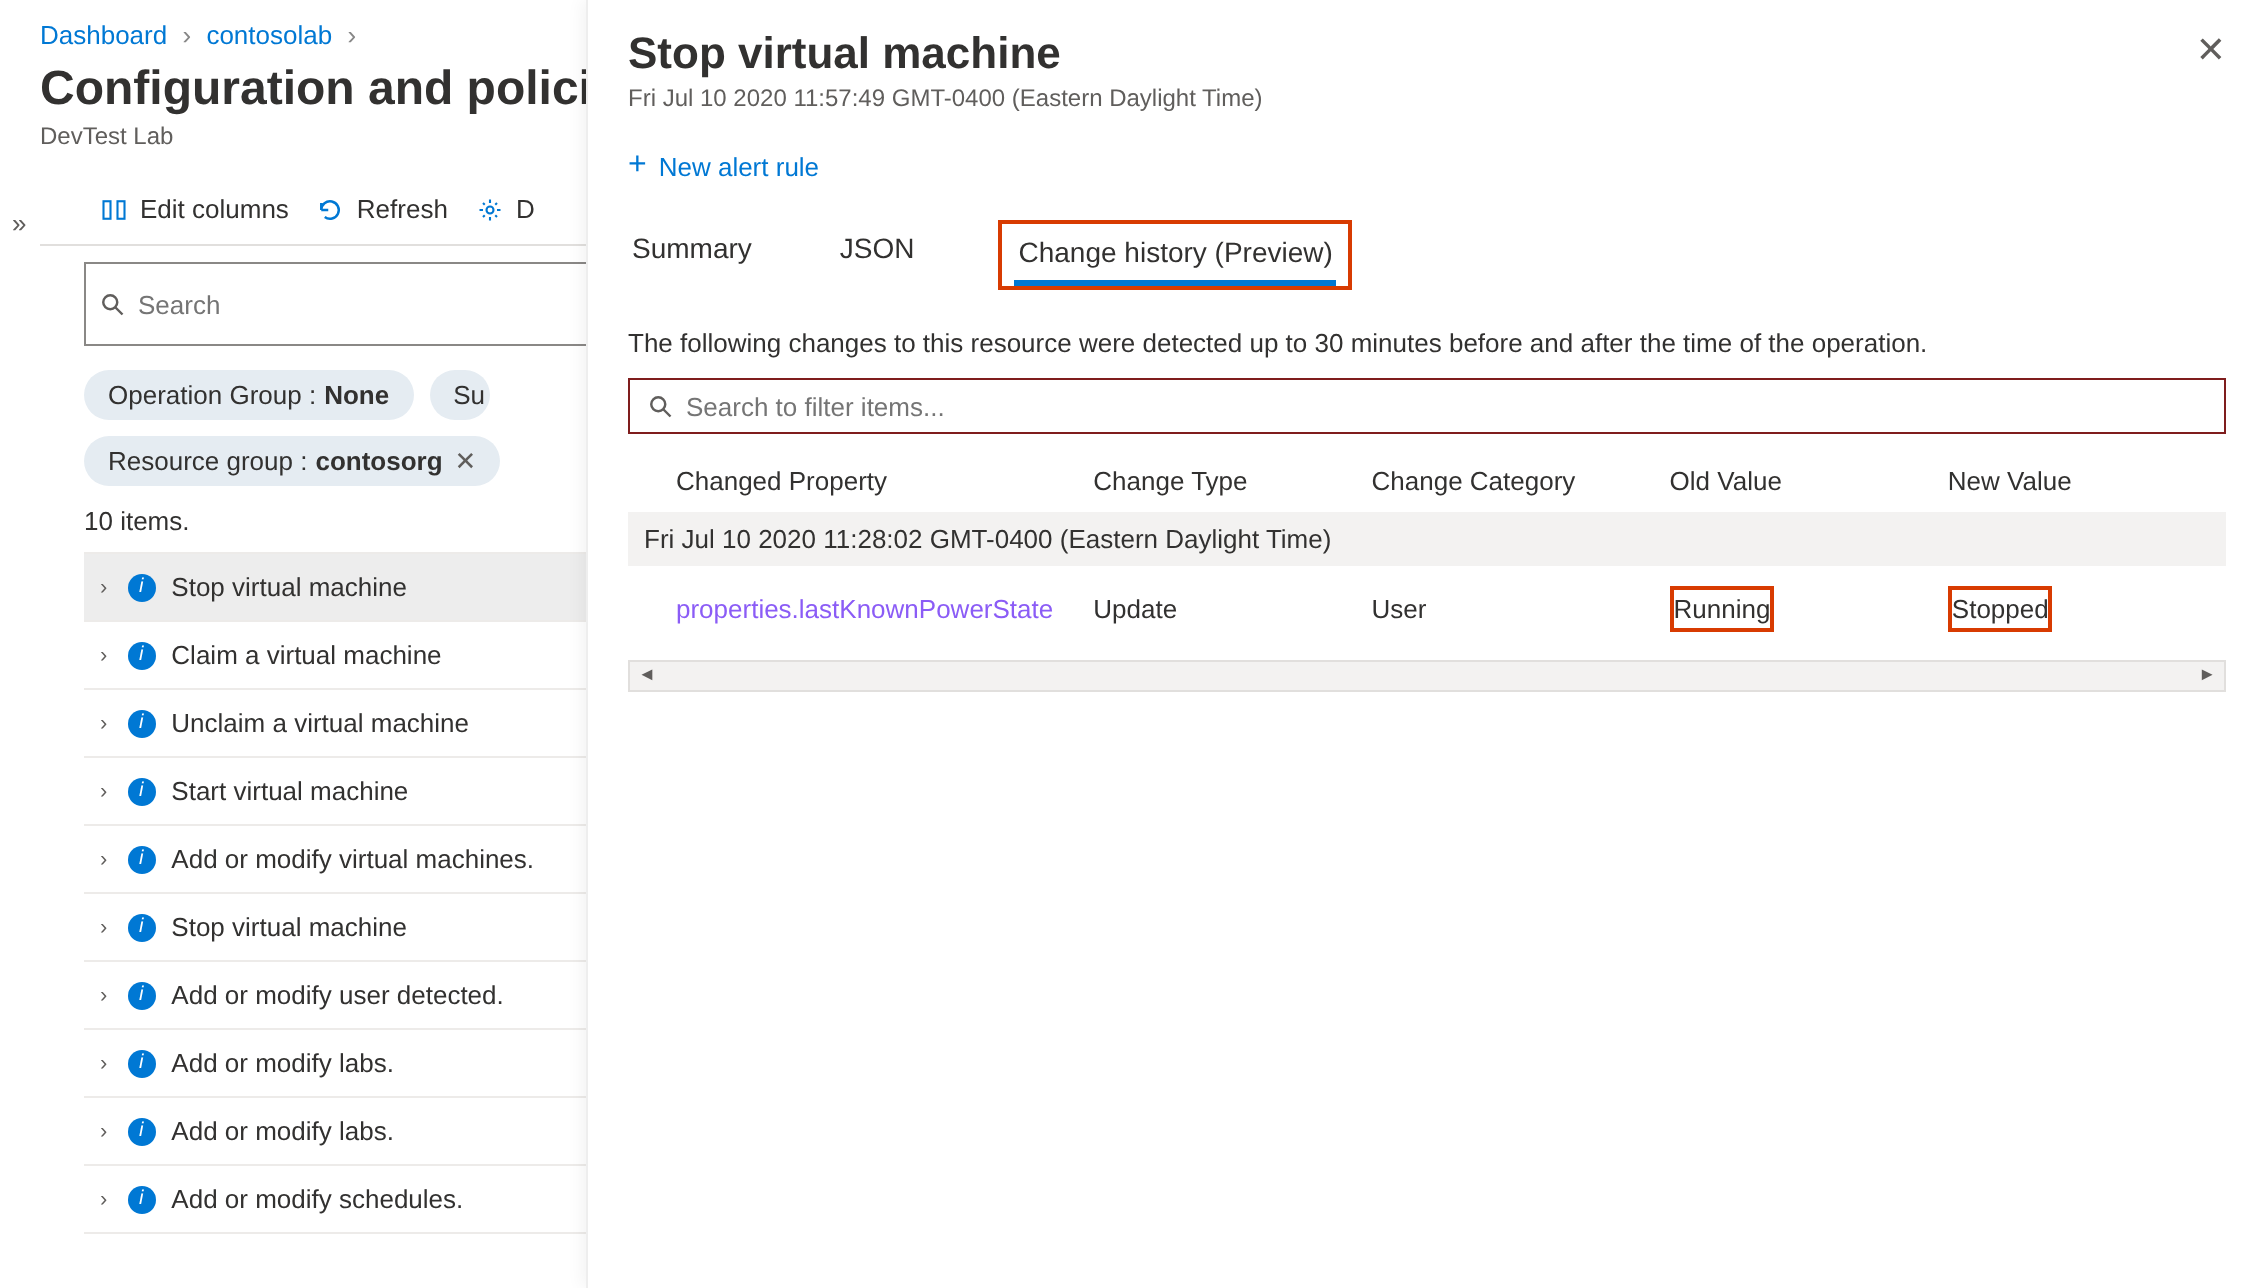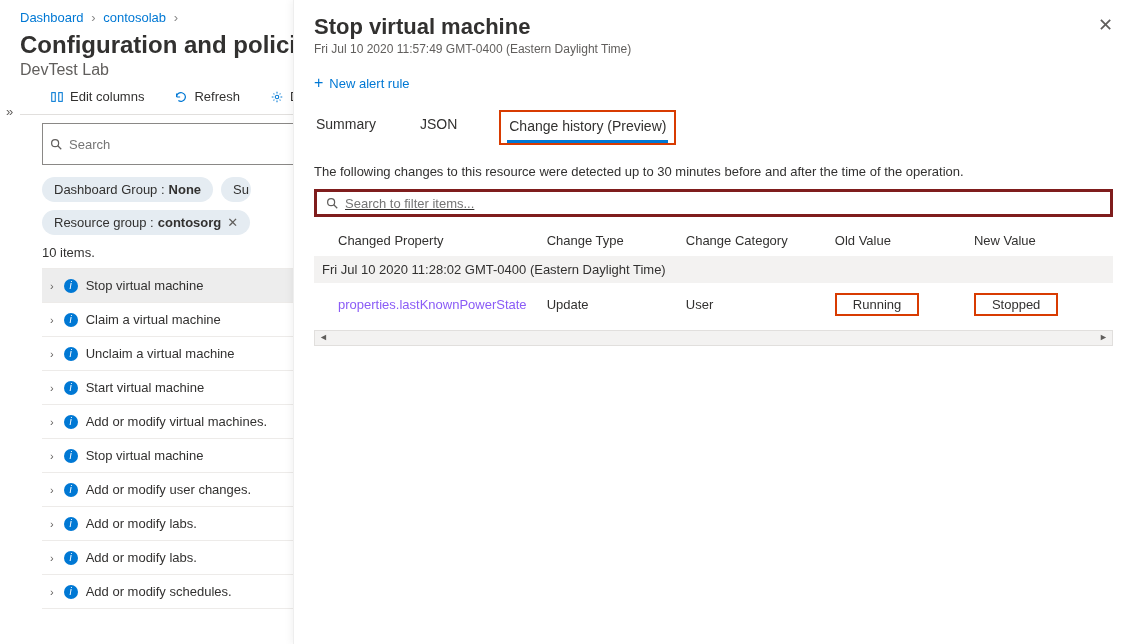--- a/index.html
+++ b/index.html
@@ -3,24 +3,24 @@
   <meta charset="utf-8">
   <style>
     * { box-sizing: border-box; margin: 0; padding: 0; }
     body { font-family: "Segoe UI", Arial, sans-serif; font-size: 13px; color: #323130; background: #fff; width: 1133px; height: 644px; overflow: hidden; position: relative; }
     
     .left-panel { position: absolute; left: 0; top: 0; width: 293px; height: 100%; padding: 10px 0 0 20px; overflow: hidden; }
     .breadcrumb { font-size: 13px; margin-bottom: 6px; }
     .breadcrumb a { color: #0078d4; text-decoration: none; }
     .breadcrumb .sep { color: #888; margin: 0 4px; }
     .page-title { font-size: 24px; font-weight: 600; white-space: nowrap; margin-bottom: 2px; }
-    .subtitle { font-size: 16px; color: #605e5c; margin-bottom: 6px; }
+    .subtitle { font-size: 12px; color: #605e5c; margin-bottom: 18px; }
     .expand-icon { position: absolute; left: 6px; top: 104px; color: #605e5c; font-size: 13px; }
     
-    .toolbar { display: flex; align-items: center; gap: 30px; padding: 4px 0 10px 30px; border-bottom: 1px solid #e1dfdd; margin-bottom: 8px; white-space: nowrap; }
+    .toolbar { display: flex; align-items: center; gap: 14px; padding: 4px 0 10px 30px; border-bottom: 1px solid #e1dfdd; margin-bottom: 8px; white-space: nowrap; }
     .toolbar-item { display: inline-flex; align-items: center; gap: 6px; color: #323130; cursor: pointer; font-size: 13px; }
     .toolbar-item svg, .toolbar-item .ic { width: 14px; height: 14px; }
     
     .search-box { margin: 4px 0 12px 22px; border: 1px solid #8a8886; height: 42px; display: flex; align-items: center; padding: 0 6px; width: 260px; }
     .search-box svg { width: 14px; height: 14px; color: #605e5c; }
     .search-box input { border: none; outline: none; font-size: 13px; margin-left: 6px; flex: 1; }
     
     .pills { margin-left: 22px; margin-bottom: 10px; display: flex; flex-wrap: wrap; gap: 8px; }
     .pill { background: #e5ecf2; border-radius: 14px; padding: 5px 12px; font-size: 13px; display: inline-flex; align-items: center; white-space: nowrap; }
     .pill b { font-weight: 600; margin-left: 4px; }
@@ -42,34 +42,34 @@
     .close-x { font-size: 18px; color: #605e5c; cursor: pointer; }
     .new-alert { color: #0078d4; display: inline-flex; align-items: center; gap: 6px; cursor: pointer; margin-bottom: 18px; font-size: 13px; }
     .new-alert .plus { font-size: 16px; font-weight: 300; }
     
     .tabs { display: flex; gap: 40px; border-bottom: 1px solid transparent; margin-bottom: 18px; }
     .tab { padding: 6px 2px; cursor: pointer; font-size: 14px; color: #323130; }
     .tab.active { border-bottom: 3px solid #0078d4; font-weight: 400; }
     .tab-hilite { border: 2px solid #d83b01; padding: 0 6px; display: inline-block; }
     
     .desc { font-size: 13px; margin-bottom: 10px; }
-    .filter-box { border: 3px solid #7f1d1d; height: 28px; display: flex; align-items: center; padding: 0 8px; margin-bottom: 8px; text-decoration: underline; }
+    .filter-box { border: 1px solid #7f1d1d; height: 28px; display: flex; align-items: center; padding: 0 8px; margin-bottom: 8px; }
     .filter-box svg { width: 14px; height: 14px; color: #605e5c; }
     .filter-box input { border: none; outline: none; font-size: 13px; margin-left: 6px; flex: 1; }
     
     .grid-header { display: flex; padding: 8px 0 8px 24px; font-size: 13px; color: #323130; }
     .col-prop { width: 210px; }
     .col-type { width: 140px; }
     .col-cat { width: 150px; }
     .col-old { width: 140px; }
     .col-new { width: 140px; }
     .group-row { background: #f3f2f1; padding: 6px 8px; font-size: 13px; font-weight: 400; }
     .data-row { display: flex; padding: 10px 0 10px 24px; font-size: 13px; align-items: center; }
     .data-row .link { color: #8b5cf6; }
-    .red-box { border: 2px solid #d83b01; padding: 2px 16px; display: inline-block; }
+    .red-box { border: 2px solid #d83b01; padding: 2px 0; display: inline-block; }
     .hscroll { height: 16px; background: #f3f2f1; border: 1px solid #e1dfdd; position: relative; margin-top: 4px; }
     .hscroll::before { content: "◄"; position: absolute; left: 4px; font-size: 9px; color: #605e5c; top: 1px; }
     .hscroll::after { content: "►"; position: absolute; right: 4px; font-size: 9px; color: #605e5c; top: 1px; }
   </style>
 </head>
 <body>
 
 <div class="left-panel">
   <div class="breadcrumb">
     <a>Dashboard</a>
@@ -107,21 +107,21 @@
   <div class="search-box">
     <svg viewBox="0 0 16 16" fill="none" stroke="currentColor" stroke-width="1.4">
         <circle cx="7" cy="7" r="4"></circle>
         <line x1="10" y1="10" x2="14" y2="14"></line>
       </svg>
     <input placeholder="Search" style="">
   </div>
 
   <div class="pills">
     <span class="pill">
-        <span>Dashboard Group : </span>
+        <span>Operation Group : </span>
         <b>None</b>
       </span>
     <span class="pill cut">
         <span>Su</span>
       </span>
     <span class="pill">
         <span>Resource group : </span>
         <b>contosorg</b>
         <span class="x">✕</span>
       </span>
@@ -156,21 +156,21 @@
         <span>Add or modify virtual machines.</span>
       </div>
     <div class="op-row">
         <span class="chev">›</span>
         <span class="info">i</span>
         <span>Stop virtual machine</span>
       </div>
     <div class="op-row">
         <span class="chev">›</span>
         <span class="info">i</span>
-        <span>Add or modify user changes.</span>
+        <span>Add or modify user detected.</span>
       </div>
     <div class="op-row">
         <span class="chev">›</span>
         <span class="info">i</span>
         <span>Add or modify labs.</span>
       </div>
     <div class="op-row">
         <span class="chev">›</span>
         <span class="info">i</span>
         <span>Add or modify labs.</span>

